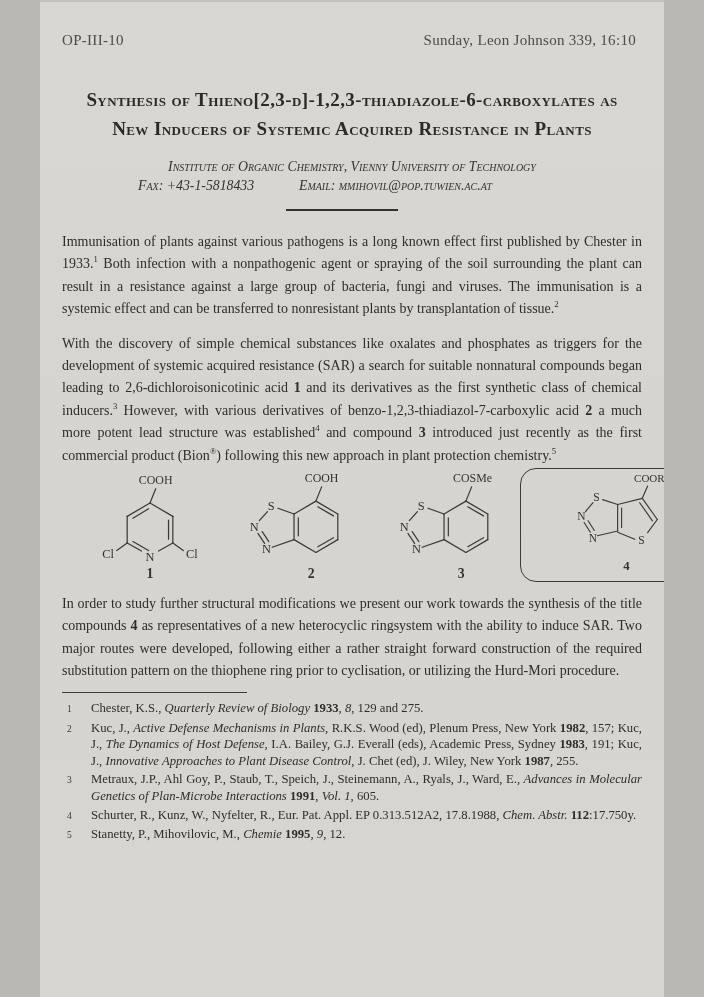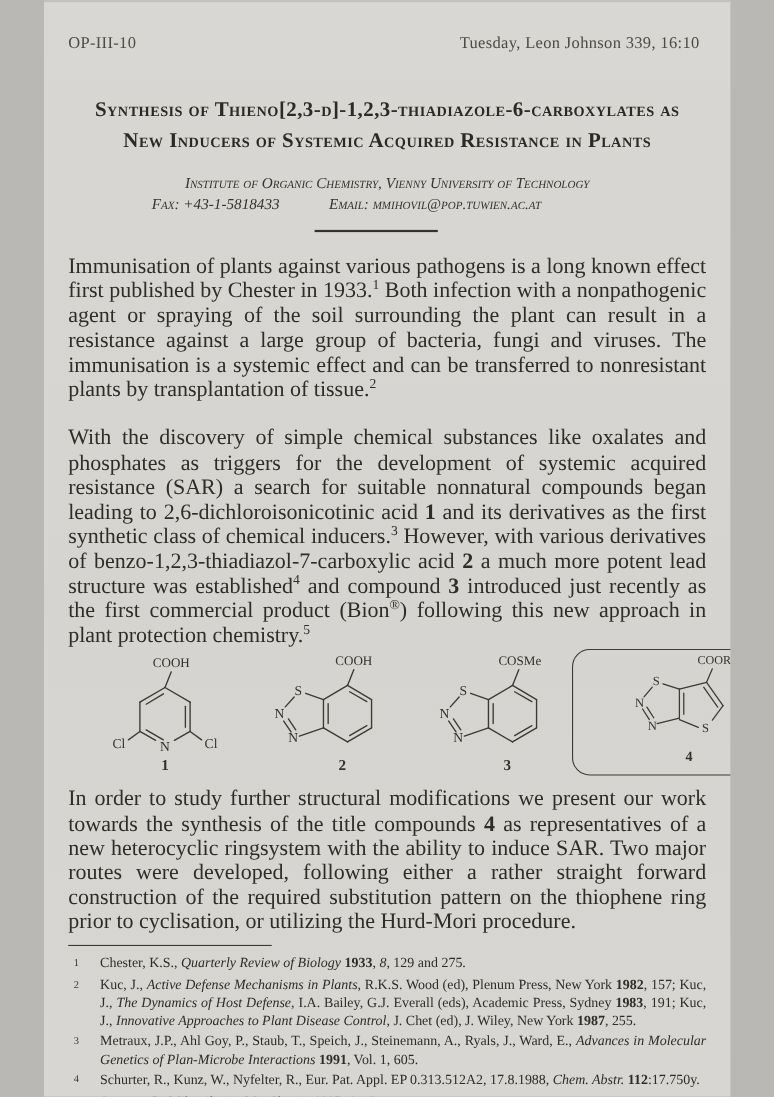--- a/index.html
+++ b/index.html
@@ -65,21 +65,21 @@
 
   .center-rule {
     width:112px; height:2px;
     background:#33322e;
     margin:15px auto 0 auto;
     transform:translateX(-10px);
   }
 
   .para {
     margin:20px 0 0 0;
-    font-size:20px;
+    font-size:14px;
     line-height:22.4px;
     text-align:justify;
     color:#2e2d28;
   }
   .para sup { font-size:0.62em; line-height:0; }
 
   .structures-row {
     margin-top:0;
     height:116px;
     display:flex;
@@ -89,21 +89,21 @@
   }
   .structure svg text { font-family:"Liberation Serif","DejaVu Serif",serif; fill:#33322d; }
   .structure svg line, .structure svg path { stroke:#3b3a34; stroke-width:1.3; fill:none; stroke-linecap:round; }
   .compound-box {
     border:1.6px solid #3b3a34;
     border-radius:16px;
     padding:2px 18px;
     background:transparent;
   }
 
-  .para-after { margin-top:22px; }
+  .para-after { margin-top:12px; }
 
   .footnote-rule {
     margin-top:9px;
     width:185px; height:1.6px;
     background:#3b3a34;
   }
   .footnotes {
     margin-top:7px;
     font-size:12.7px;
     line-height:16.3px;
@@ -120,21 +120,21 @@
   .topline { position:absolute; top:0; left:0; right:0; height:2px; background:#c2c1bd; }
 </style>
 </head>
 <body>
 
 <div class="page">
   <div class="topline"></div>
 
   <div class="header">
     <span>OP-III-10</span>
-    <span>Tuesday, Leon Johnson 339, 16:10</span>
+    <span>Sunday, Leon Johnson 339, 16:10</span>
   </div>
 
   <div class="content">
     <div class="title">
       <div>Synthesis of Thieno[2,3-d]-1,2,3-thiadiazole-6-carboxylates as</div>
       <div>New Inducers of Systemic Acquired Resistance in Plants</div>
     </div>
 
 
     <div class="affiliation">
@@ -257,21 +257,21 @@
       <div class="fn-row">
         <span class="fn-num">1</span>
         <span class="fn-text"><span>Chester, K.S., </span><span style="font-style: italic;">Quarterly Review of Biology</span><span> </span><span style="font-weight: bold;">1933</span><span>, </span><span style="font-style: italic;">8</span><span>, 129 and 275.</span></span>
       </div>
       <div class="fn-row">
         <span class="fn-num">2</span>
         <span class="fn-text"><span>Kuc, J., </span><span style="font-style: italic;">Active Defense Mechanisms in Plants</span><span>, R.K.S. Wood (ed), Plenum Press, New York </span><span style="font-weight: bold;">1982</span><span>, 157; Kuc, J., </span><span style="font-style: italic;">The Dynamics of Host Defense</span><span>, I.A. Bailey, G.J. Everall (eds), Academic Press, Sydney </span><span style="font-weight: bold;">1983</span><span>, 191; Kuc, J., </span><span style="font-style: italic;">Innovative Approaches to Plant Disease Control</span><span>, J. Chet (ed), J. Wiley, New York </span><span style="font-weight: bold;">1987</span><span>, 255.</span></span>
       </div>
       <div class="fn-row">
         <span class="fn-num">3</span>
-        <span class="fn-text"><span>Metraux, J.P., Ahl Goy, P., Staub, T., Speich, J., Steinemann, A., Ryals, J., Ward, E., </span><span style="font-style: italic;">Advances in Molecular Genetics of Plan-Microbe Interactions</span><span> </span><span style="font-weight: bold;">1991</span><span>, </span><span style="">Vol. 1</span><span>, 605.</span></span>
+        <span class="fn-text"><span>Metraux, J.P., Ahl Goy, P., Staub, T., Speich, J., Steinemann, A., Ryals, J., Ward, E., </span><span style="font-style: italic;">Advances in Molecular Genetics of Plan-Microbe Interactions</span><span> </span><span style="font-weight: bold;">1991</span><span>, </span><span style="font-style: italic;">Vol. 1</span><span>, 605.</span></span>
       </div>
       <div class="fn-row">
         <span class="fn-num">4</span>
         <span class="fn-text"><span>Schurter, R., Kunz, W., Nyfelter, R., Eur. Pat. Appl. EP 0.313.512A2, 17.8.1988, </span><span style="font-style: italic;">Chem. Abstr.</span><span> </span><span style="font-weight: bold;">112</span><span>:17.750y.</span></span>
       </div>
       <div class="fn-row">
         <span class="fn-num">5</span>
         <span class="fn-text"><span>Stanetty, P., Mihovilovic, M., </span><span style="font-style: italic;">Chemie</span><span> </span><span style="font-weight: bold;">1995</span><span>, </span><span style="font-style: italic;">9</span><span>, 12.</span></span>
       </div>
     </div>

